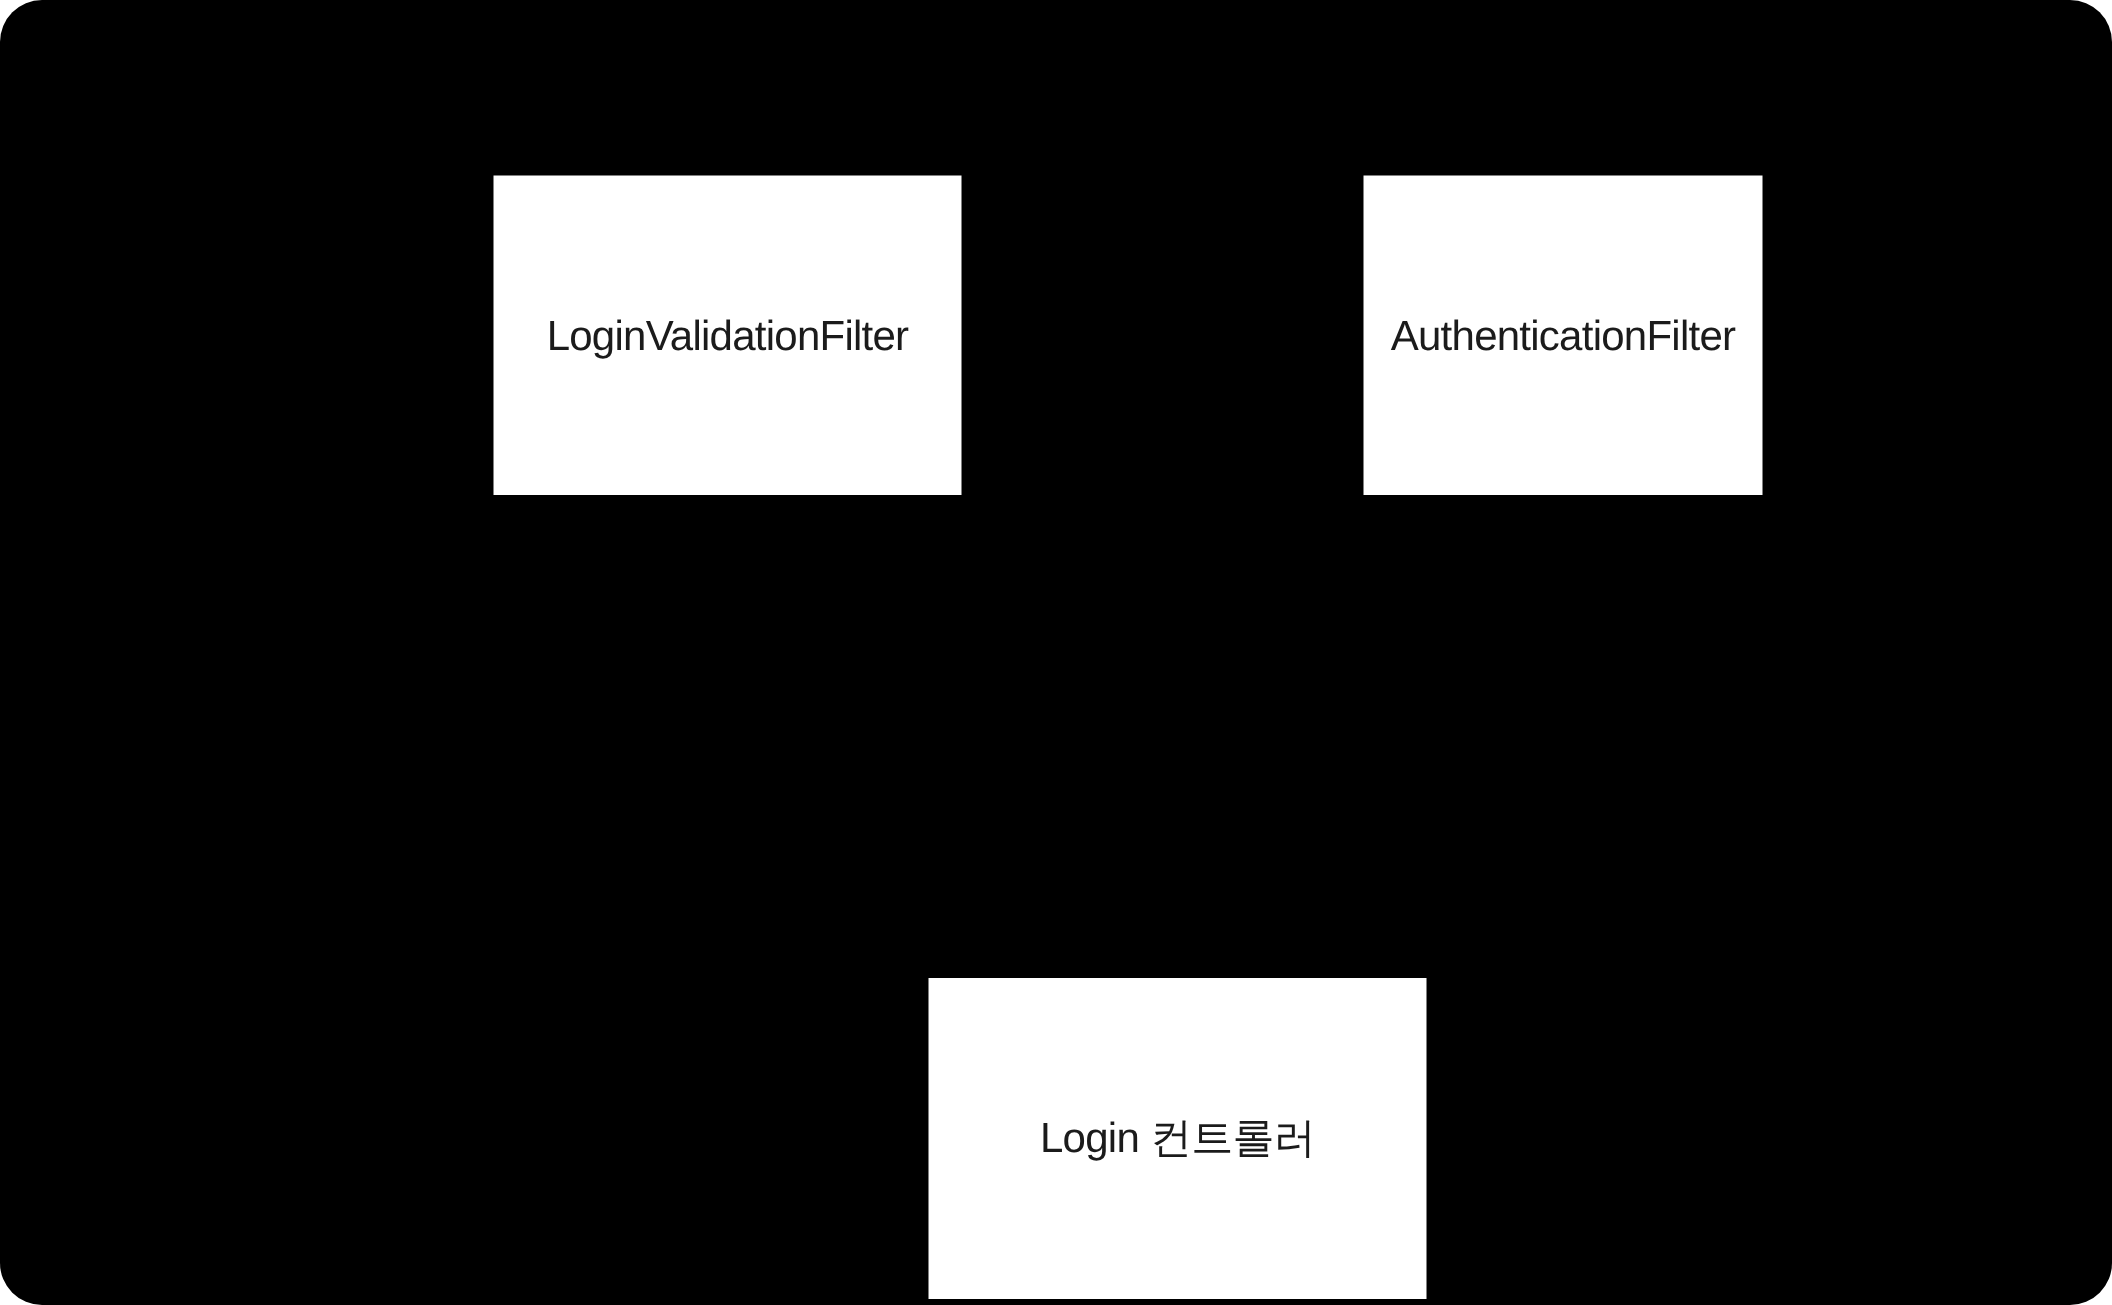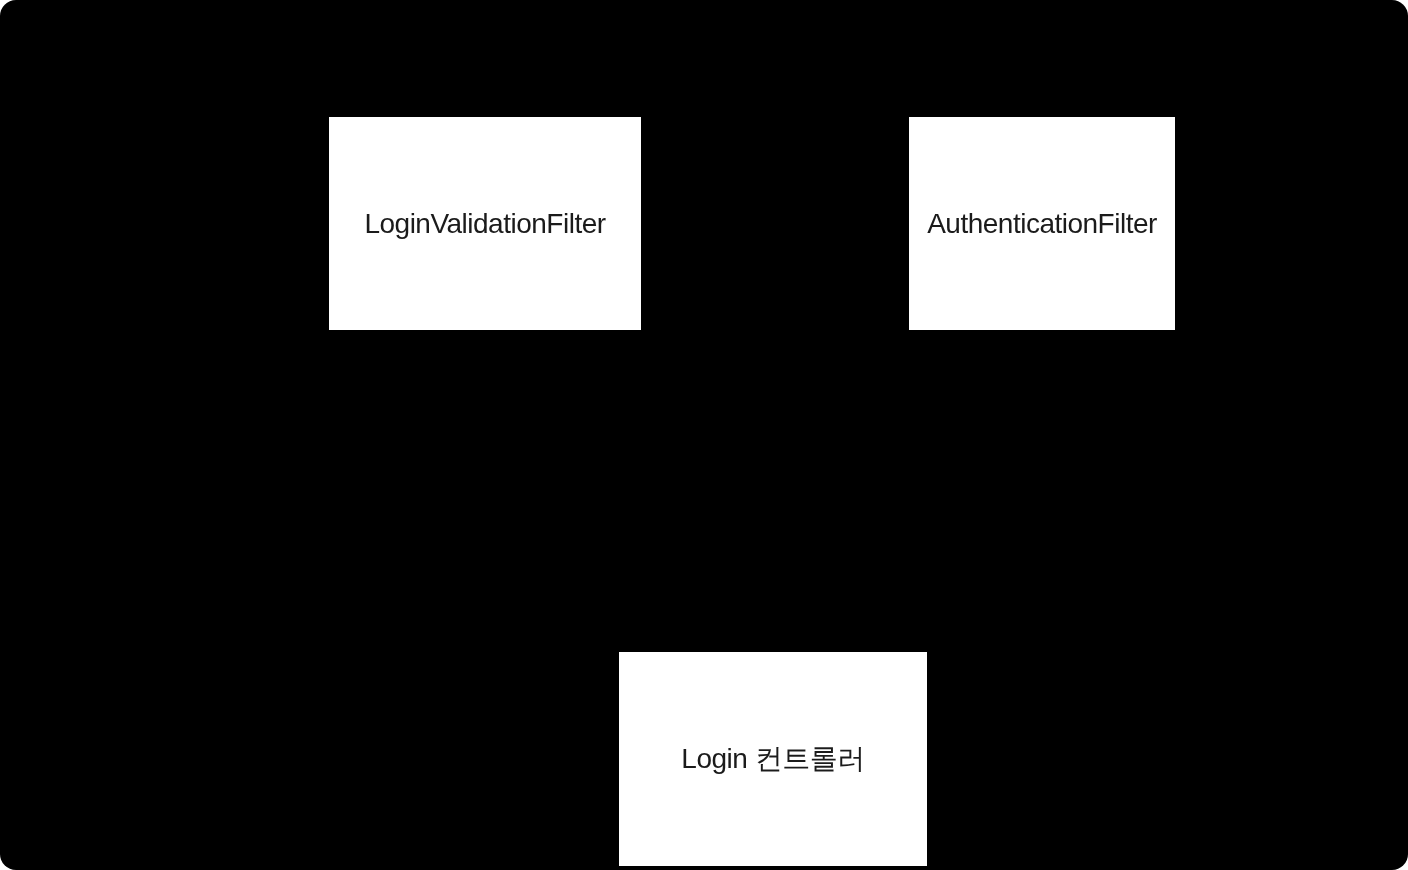--- a/index.html
+++ b/index.html
@@ -6,21 +6,21 @@
     margin: 0;
     padding: 0;
     background: #ffffff;
     font-family: "Liberation Sans", "DejaVu Sans", sans-serif;
   }
   .canvas {
     position: relative;
     width: 1408px;
     height: 870px;
     background: #000000;
-    border-radius: 16px;
+    border-radius: 28px;
     overflow: hidden;
   }
   .node {
     position: absolute;
     background: #ffffff;
     display: flex;
     align-items: center;
     justify-content: center;
     text-align: center;
   }
@@ -39,21 +39,21 @@
   }
   .node-authentication-filter {
     left: 909px;
     top: 117px;
     width: 266px;
     height: 213px;
   }
   .node-login-controller {
     left: 619px;
     top: 652px;
-    width: 308px;
+    width: 332px;
     height: 214px;
   }
 </style>
 </head>
 <body>
 
 <div class="canvas">
 
   <div class="node node-login-validation-filter">
     <span class="node-label">LoginValidationFilter</span>

